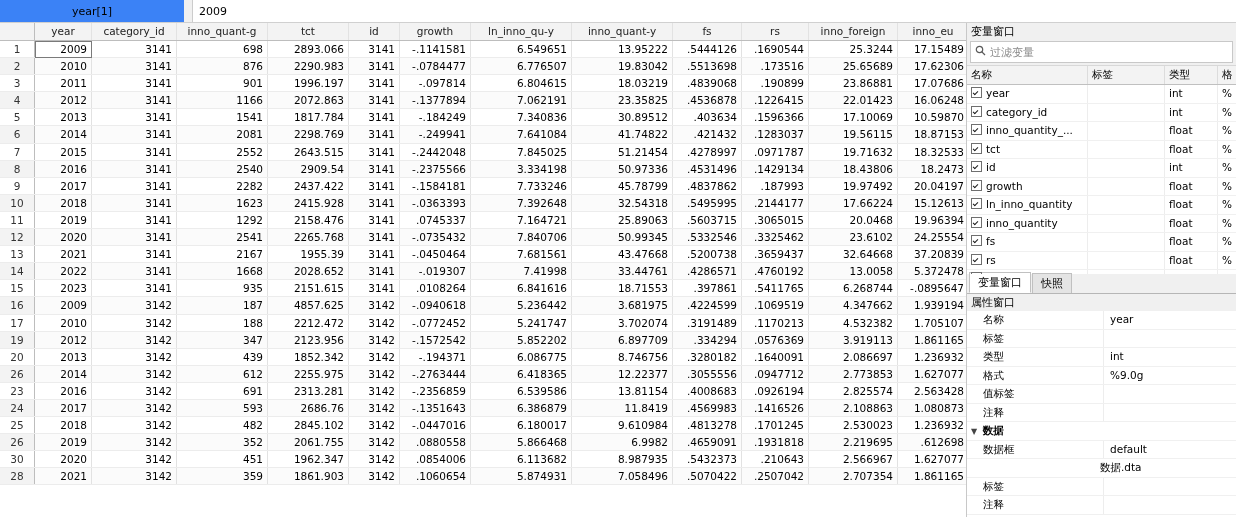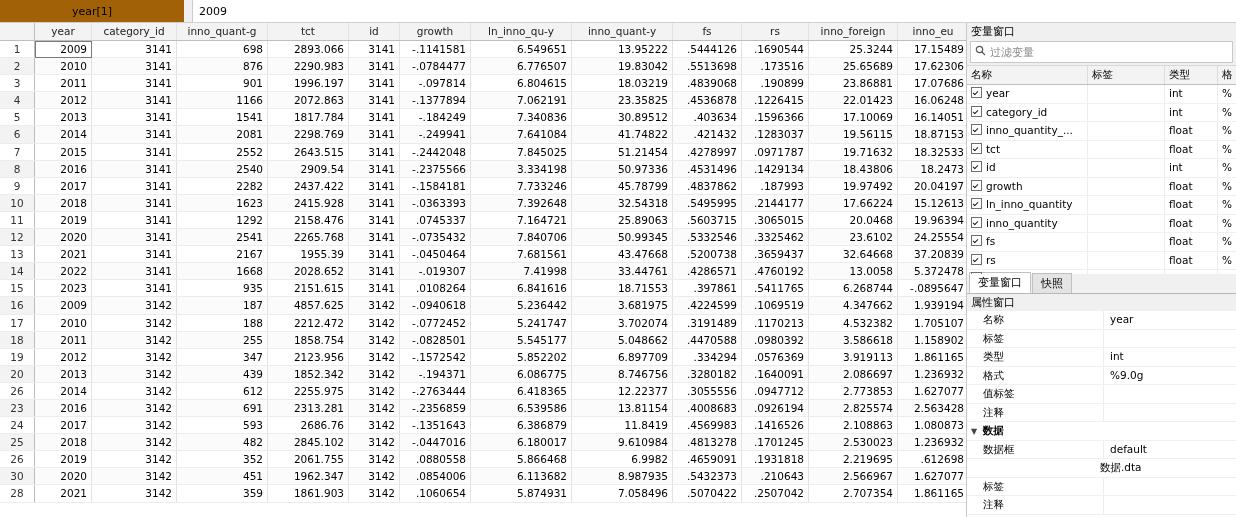--- a/index.html
+++ b/index.html
@@ -11,21 +11,21 @@
   }
   .app{width:1236px;height:517px;display:flex;flex-direction:column;}
 
   
   .cellbar{
     height:22px;min-height:22px;display:flex;align-items:stretch;
     background:#f0f0f0;border-bottom:1px solid #d0d0d0;
   }
   .cellbar .cellref{
     width:184px;display:flex;align-items:center;justify-content:center;
-    font-size:11px;background:#a16207;
+    font-size:11px;background:#3b82f6;
   }
   .cellbar .cellsep{width:8px;background:#f0f0f0;}
   .cellbar .cellval{
     flex:1;display:flex;align-items:center;
     padding-left:6px;background:#ffffff;border-left:1px solid #cccccc;
     font-size:11px;
   }
 
   
   .main{flex:1;display:flex;min-height:0;}
@@ -223,21 +223,21 @@
               <td class="c2">3141</td>
               <td class="c3">1541</td>
               <td class="c4">1817.784</td>
               <td class="c5">3141</td>
               <td class="c6">-.184249</td>
               <td class="c7">7.340836</td>
               <td class="c8">30.89512</td>
               <td class="c9">.403634</td>
               <td class="c10">.1596366</td>
               <td class="c11">17.10069</td>
-              <td class="c12">16.14051</td>
+              <td class="c12">10.59870</td>
             </tr>
             <tr>
               <td class="rowhdr c0">6</td>
               <td class="c1">2014</td>
               <td class="c2">3141</td>
               <td class="c3">2081</td>
               <td class="c4">2298.769</td>
               <td class="c5">3141</td>
               <td class="c6">-.249941</td>
               <td class="c7">7.641084</td>
@@ -404,35 +404,20 @@
               <td class="c3">188</td>
               <td class="c4">2212.472</td>
               <td class="c5">3142</td>
               <td class="c6">-.0772452</td>
               <td class="c7">5.241747</td>
               <td class="c8">3.702074</td>
               <td class="c9">.3191489</td>
               <td class="c10">.1170213</td>
               <td class="c11">4.532382</td>
               <td class="c12">1.705107</td>
-            </tr>
-            <tr>
-              <td class="rowhdr c0">18</td>
-              <td class="c1">2011</td>
-              <td class="c2">3142</td>
-              <td class="c3">255</td>
-              <td class="c4">1858.754</td>
-              <td class="c5">3142</td>
-              <td class="c6">-.0828501</td>
-              <td class="c7">5.545177</td>
-              <td class="c8">5.048662</td>
-              <td class="c9">.4470588</td>
-              <td class="c10">.0980392</td>
-              <td class="c11">3.586618</td>
-              <td class="c12">1.158902</td>
             </tr>
             <tr>
               <td class="rowhdr c0">19</td>
               <td class="c1">2012</td>
               <td class="c2">3142</td>
               <td class="c3">347</td>
               <td class="c4">2123.956</td>
               <td class="c5">3142</td>
               <td class="c6">-.1572542</td>
               <td class="c7">5.852202</td>

